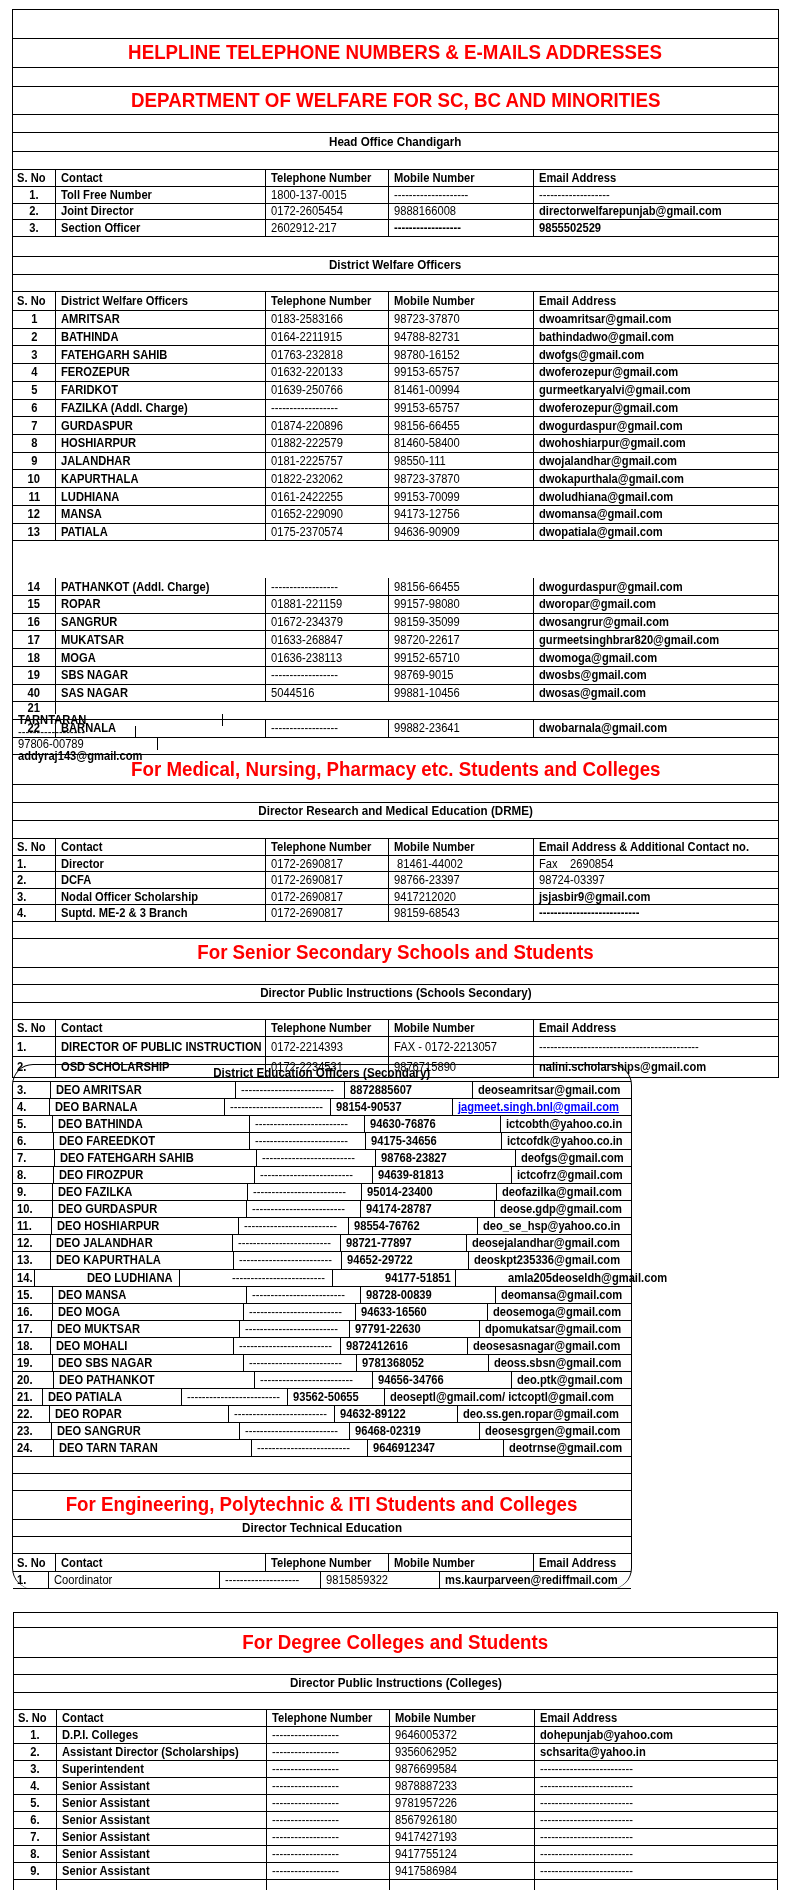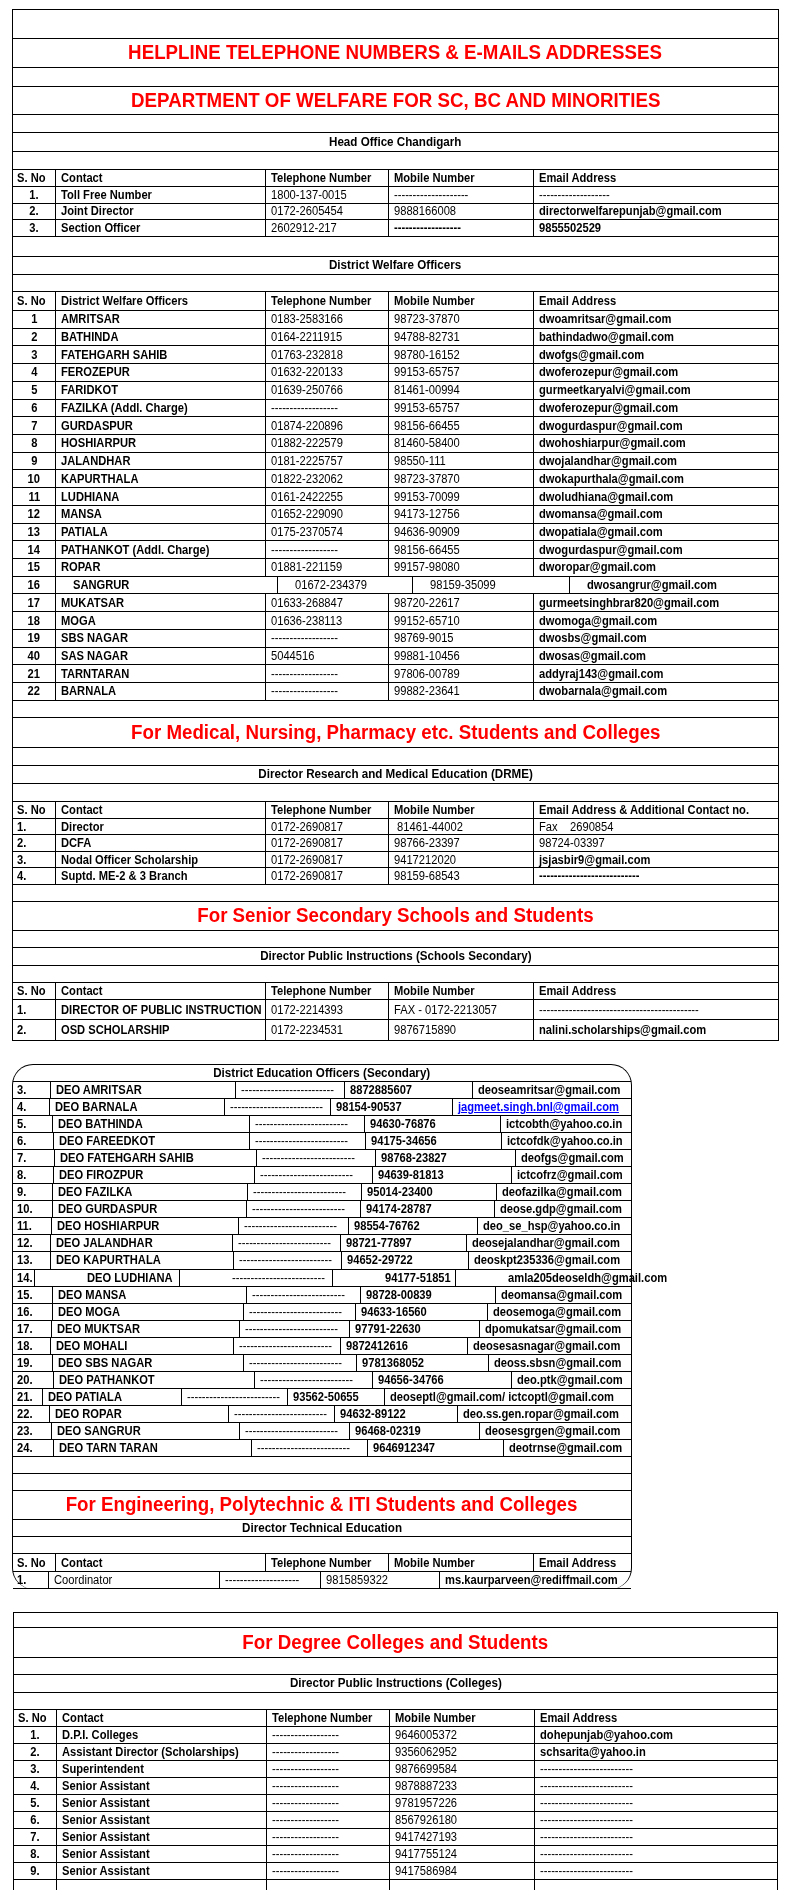--- a/index.html
+++ b/index.html
@@ -358,21 +358,21 @@
         <div class="c c2">
           <span class="t">0175-2370574</span>
         </div>
         <div class="c c3">
           <span class="t">94636-90909</span>
         </div>
         <div class="c c4 b">
           <span class="t">dwopatiala@gmail.com</span>
         </div>
       </div>
-      <div class="r" style="height: 17.727px;">
+      <div class="r" style="height: 17.727px; margin-top: 37px;">
         <div class="c c0 b ctr">
           <span class="t">14</span>
         </div>
         <div class="c c1 b">
           <span class="t">PATHANKOT (Addl. Charge)</span>
         </div>
         <div class="c c2">
           <span class="t">------------------</span>
         </div>
         <div class="c c3">
@@ -392,21 +392,21 @@
         <div class="c c2">
           <span class="t">01881-221159</span>
         </div>
         <div class="c c3">
           <span class="t">99157-98080</span>
         </div>
         <div class="c c4 b">
           <span class="t">dworopar@gmail.com</span>
         </div>
       </div>
-      <div class="r" style="height: 17.727px; gap: 12px;">
+      <div class="r" style="height: 17.727px;">
         <div class="c c0 b ctr">
           <span class="t">16</span>
         </div>
         <div class="c c1 b">
           <span class="t">SANGRUR</span>
         </div>
         <div class="c c2">
           <span class="t">01672-234379</span>
         </div>
         <div class="c c3">
@@ -477,21 +477,21 @@
         <div class="c c2">
           <span class="t">5044516</span>
         </div>
         <div class="c c3">
           <span class="t">99881-10456</span>
         </div>
         <div class="c c4 b">
           <span class="t">dwosas@gmail.com</span>
         </div>
       </div>
-      <div class="r" style="height: 17.727px;">
+      <div class="r" style="height: 17.727px; flex-direction: column;">
         <div class="c c0 b ctr">
           <span class="t">21</span>
         </div>
         <div class="c c1 b">
           <span class="t">TARNTARAN</span>
         </div>
         <div class="c c2">
           <span class="t">------------------</span>
         </div>
         <div class="c c3">

